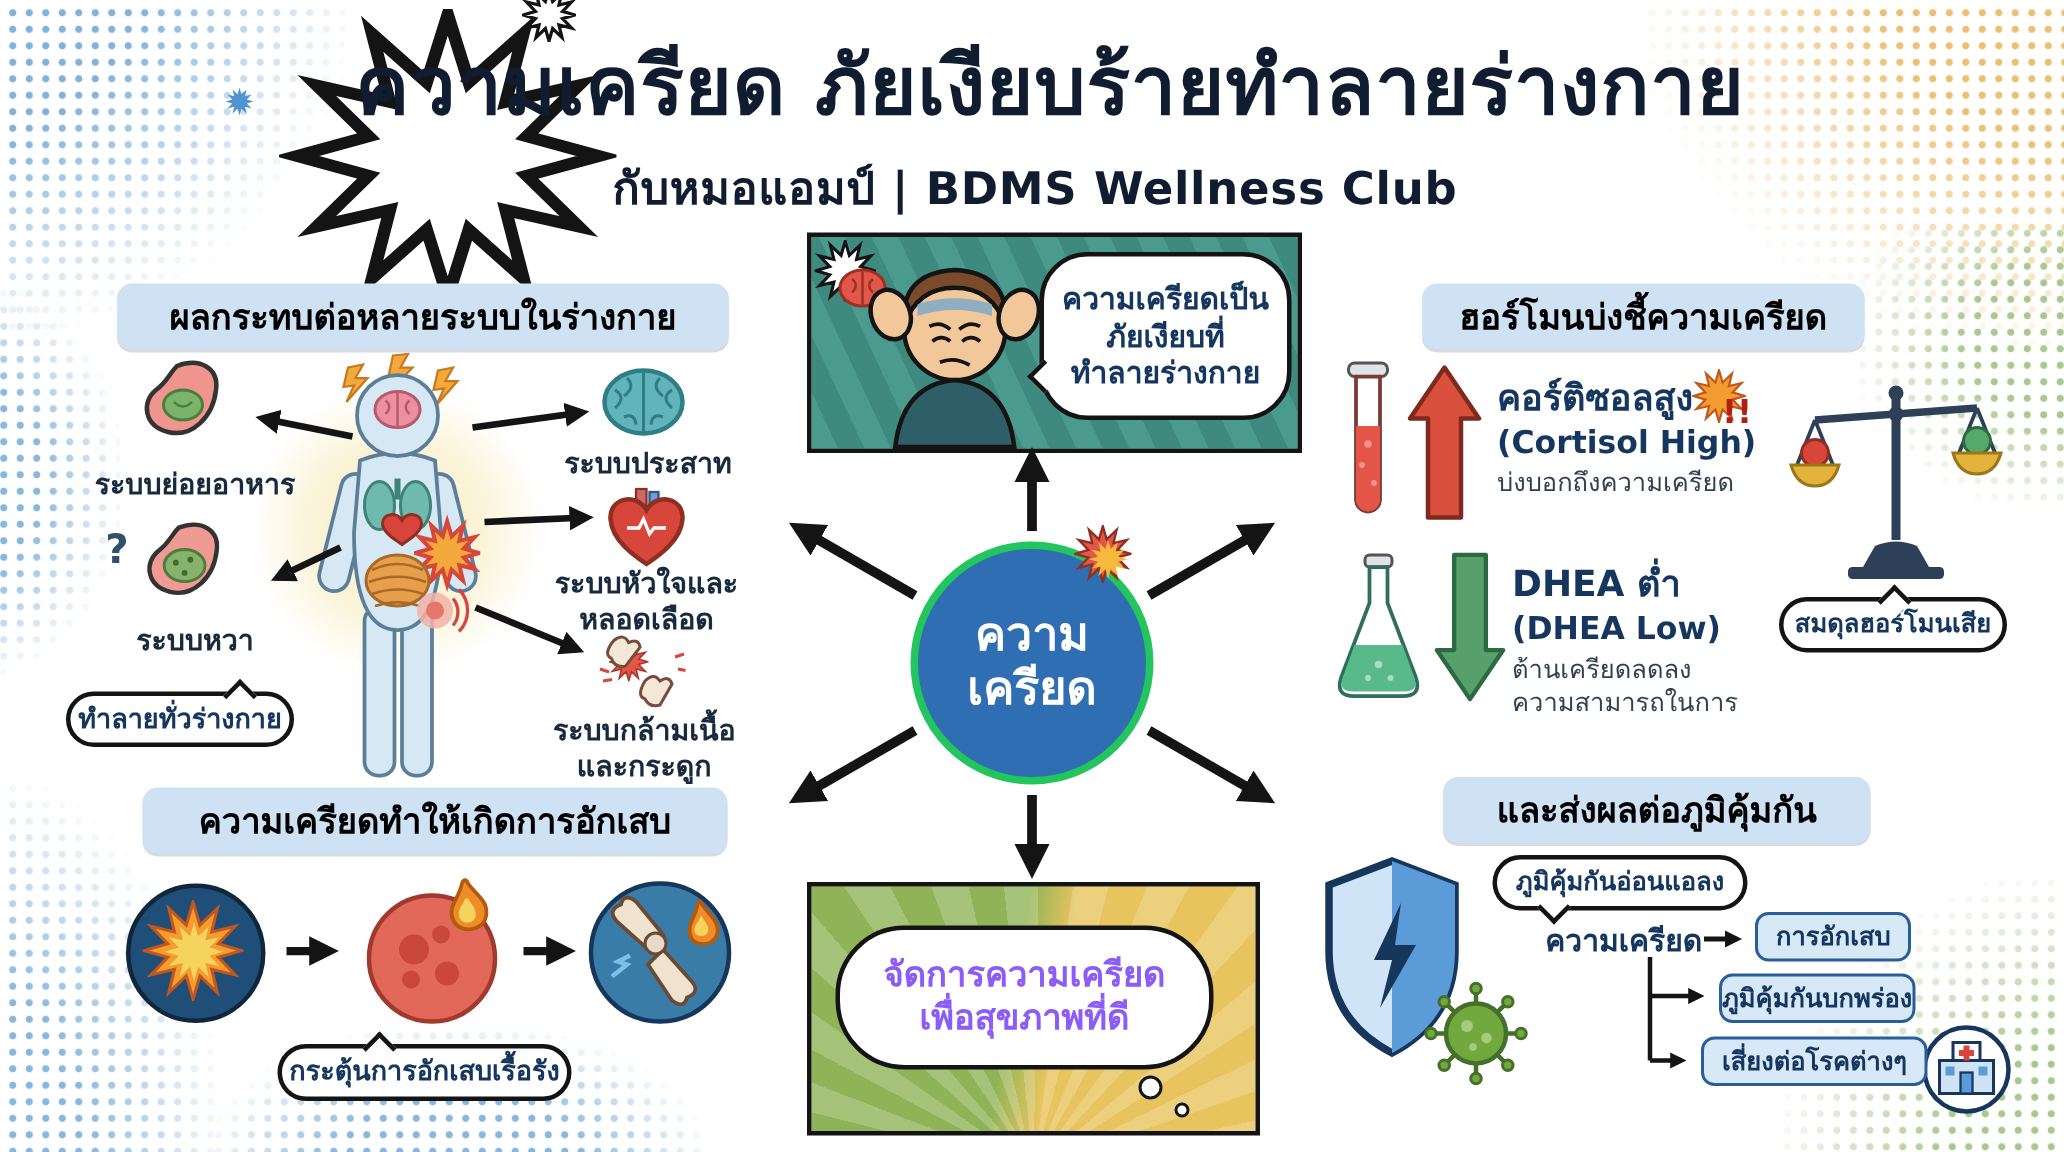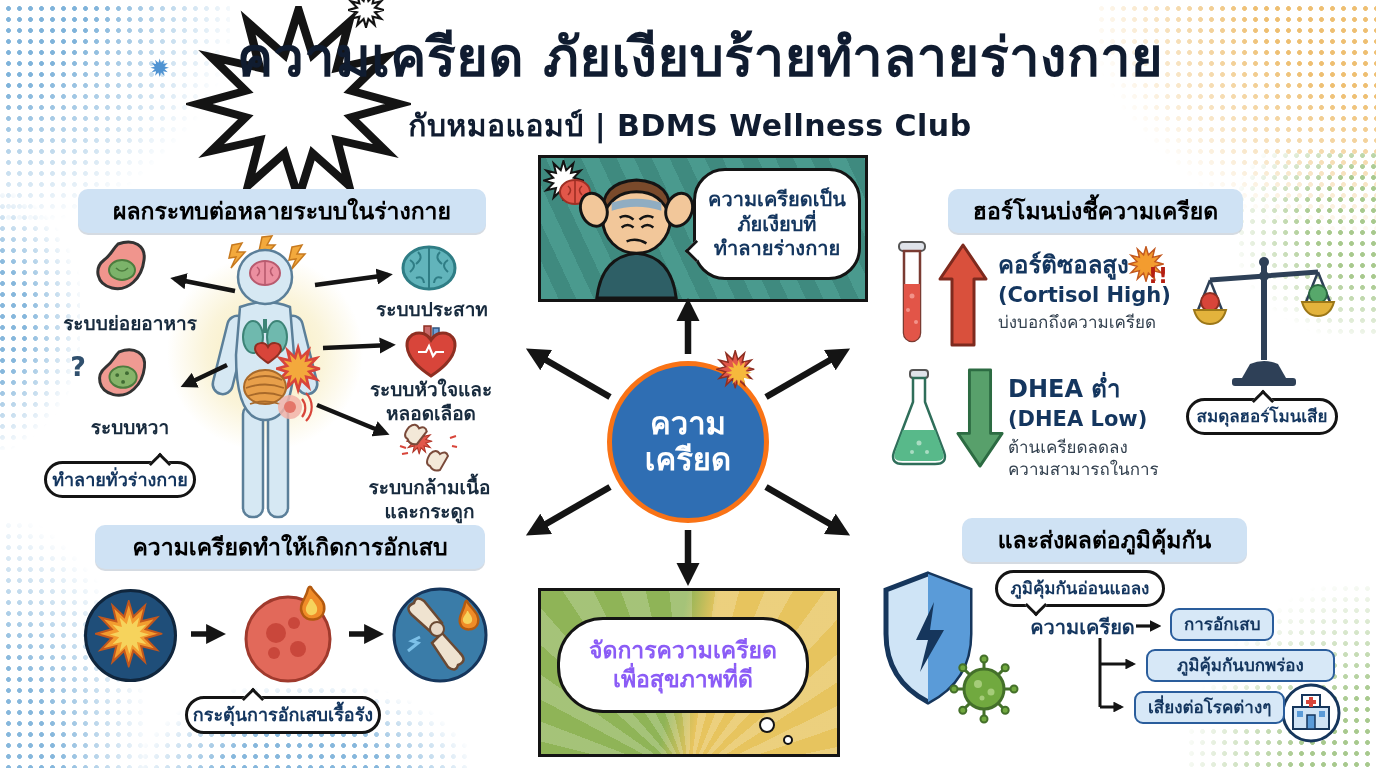--- a/index.html
+++ b/index.html
@@ -33,21 +33,21 @@
   .panel{position:absolute;border:3.5px solid #141414;z-index:3}
   #panel-top{background:repeating-linear-gradient(65deg,#4a9a8e 0 16px,#3f8a7f 16px 32px)}
   #panel-bottom{background:
      repeating-conic-gradient(from 200deg at 50% 115%,rgba(255,255,255,.20) 0 7deg,rgba(0,0,0,0) 7deg 14deg),
      linear-gradient(100deg,#8fb457 0 45%,#e7c45e 55% 100%)}
   .cloud{position:absolute;background:#fff;border:3px solid #141414;border-radius:46px;display:flex;
          flex-direction:column;align-items:center;justify-content:center;font-weight:700;color:#8b5cf6;
          text-align:center;line-height:1.25;z-index:4}
   .cloud-dot{position:absolute;background:#fff;border:2.5px solid #141414;border-radius:50%;z-index:4}
 
-  #hub{position:absolute;z-index:6;background:#2f6eb3;border:5px solid #f97316;border-radius:50%;
+  #hub{position:absolute;z-index:6;background:#2f6eb3;border:5px solid #22c55e;border-radius:50%;
        display:flex;flex-direction:column;align-items:center;justify-content:center;color:#fff;font-weight:800}
   .obox{position:absolute;z-index:6;background:#d7e8f7;border:2.5px solid #2a5d9c;border-radius:9px;color:#14365f;
         font-weight:700;display:flex;align-items:flex-start;justify-content:center;white-space:nowrap}
 </style>
 </head>
 <body>
 
 <svg width="0" height="0" style="position:absolute" aria-hidden="true">
   <defs>
     <symbol id="star12" viewBox="0 0 100 100">
@@ -364,21 +364,21 @@
   </svg>
   <svg class="abs" style="left:1085px;top:636px;z-index:4" width="75" height="84" viewBox="0 0 75 84">
     <path d="M15,2 V71" stroke="#141414" stroke-width="3" fill="none"></path>
     <path d="M15,28 H48" stroke="#141414" stroke-width="3" fill="none" marker-end="url(#ah)"></path>
     <path d="M15,71 H36" stroke="#141414" stroke-width="3" fill="none" marker-end="url(#ah)"></path>
   </svg>
 
   <div class="obox" style="left:1170px;top:608px;height:33px;padding:0 12px;font-size:17px">
     <span>การอักเสบ</span>
   </div>
-  <div class="obox" style="left:1146px;top:649px;height:33px;padding:0 29px;font-size:17px">
+  <div class="obox" style="left:1146px;top:649px;height:33px;padding:0 0;font-size:17px">
     <span>ภูมิคุ้มกันบกพร่อง</span>
   </div>
   <div class="obox" style="left:1134px;top:691px;height:33px;padding:0 12px;font-size:17px">
     <span>เสี่ยงต่อโรคต่างๆ</span>
   </div>
   <svg class="abs" style="left:1280px;top:682px;z-index:5" width="62" height="62" viewBox="0 0 62 62">
     <circle cx="31" cy="31" r="28" fill="#fff" stroke="#16365c" stroke-width="3"></circle>
     <rect x="13" y="25" width="36" height="22" fill="#cfe3f5" stroke="#16365c" stroke-width="2"></rect>
     <rect x="22" y="13" width="18" height="12" fill="#fff" stroke="#16365c" stroke-width="2"></rect>
     <path d="M29,15 h4 v3 h3 v4 h-3 v3 h-4 v-3 h-3 v-4 h3 z" fill="#d8453a"></path>

